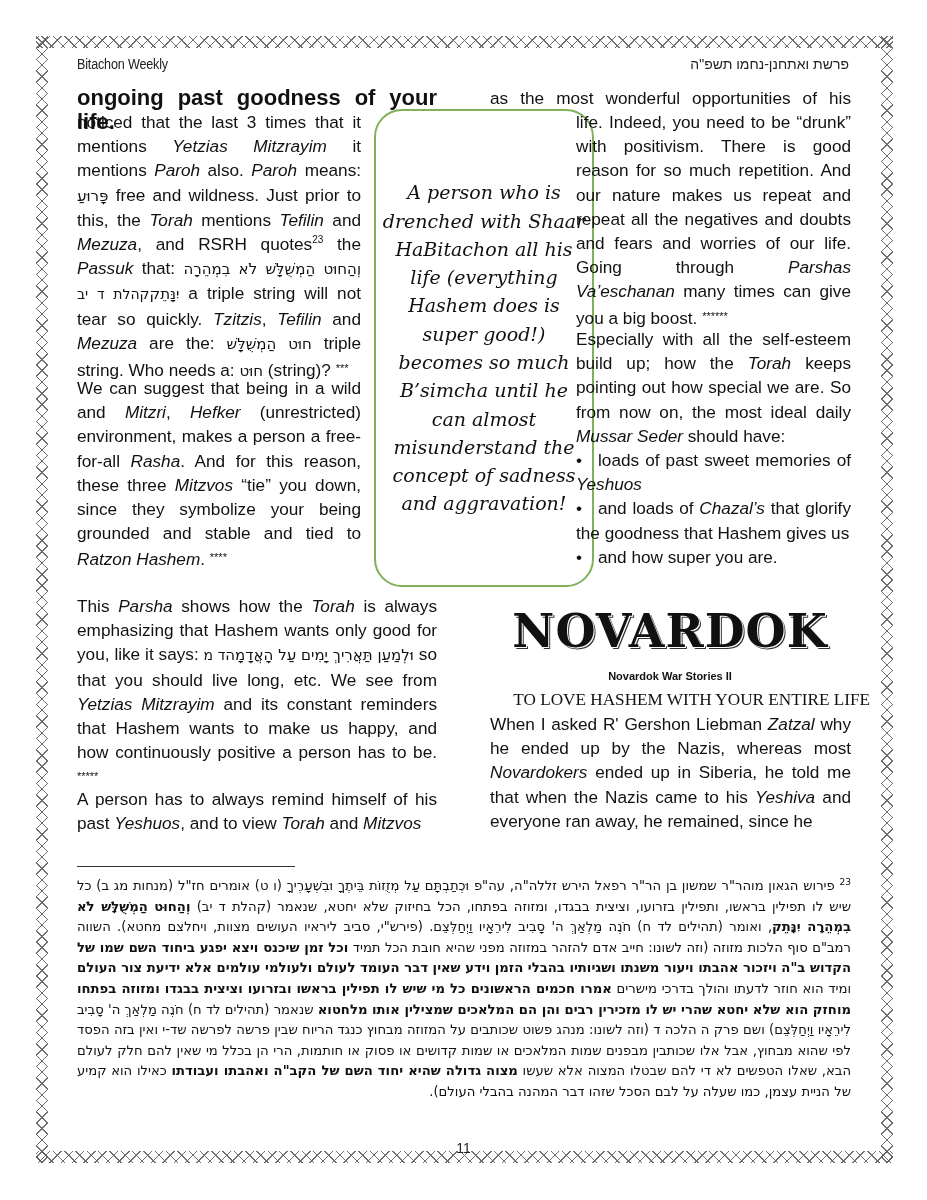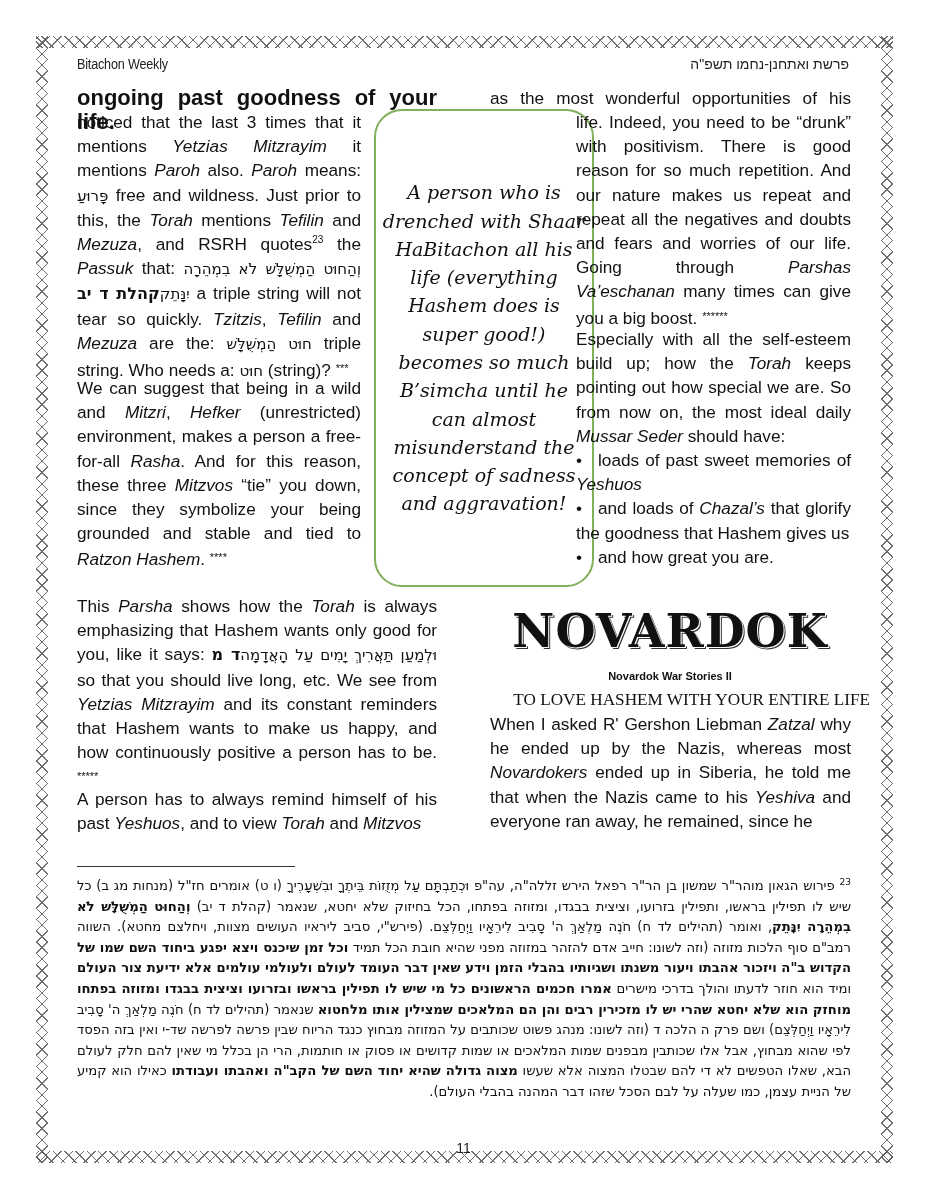--- a/index.html
+++ b/index.html
@@ -30,21 +30,21 @@
   .header-right { position: absolute; right: 78px; top: 56px; font-size: 14px; color: #222; direction: rtl; }
   .top-line-left { position: absolute; left: 77px; top: 86px; width: 360px; font-size: 22px; line-height: 24.2px; text-align: justify; text-align-last: justify; }
   .left-body { position: absolute; left: 77px; top: 110px; font-size: 17.2px; line-height: 24.2px; text-align: justify; }
   .left-narrow { width: 284px; }
   .left-wide { width: 360px; }
   .right-top { position: absolute; left: 490px; top: 86px; width: 361px; font-size: 17.2px; line-height: 24.2px; text-align: justify; text-align-last: justify; }
   .right-body { position: absolute; left: 576px; top: 110px; width: 275px; font-size: 17.2px; line-height: 24.2px; text-align: justify; }
   .bold { font-weight: bold; }
   i { font-style: italic; }
   .heb { direction: rtl; unicode-bidi: embed; font-family: "DejaVu Sans", sans-serif; font-size: 15px; }
-  .heb-small { font-size: 16px; font-weight: bold; }
+  .heb-small { font-size: 14px; }
   sup { font-size: 10px; line-height: 0; }
   .stars { font-size: 11px; vertical-align: 4px; }
 
   .pullquote {
     position: absolute; left: 374px; top: 109px; width: 220px; height: 478px;
     border: 2px solid #7fb05a; border-radius: 28px; box-sizing: border-box; background: #fff;
     display: flex; align-items: center; justify-content: center; text-align: center;
   }
   .pullquote-text { font-family: "DejaVu Serif", serif; font-style: italic; font-size: 19px; line-height: 28.3px; color: #111; padding: 0 6px; }
 
@@ -93,21 +93,21 @@
 <div class="pullquote">
   <div class="pullquote-text">A person who is drenched with Shaar HaBitachon all his life (everything Hashem does is super good!) becomes so much B’simcha until he can almost misunderstand the concept of sadness and aggravation!</div>
 </div>
 
 <div class="right-top">as the most wonderful opportunities of his</div>
 <div class="right-body" style="top:110px;">life. Indeed, you need to be “drunk” with positivism. There is good reason for so much repetition. And our nature makes us repeat and repeat all the negatives and doubts and fears and worries of our life. Going through <i>Parshas Va’eschanan</i> many times can give you a big boost.                <span class="stars">******</span></div>
 <div class="right-body" style="top:327px;">Especially with all the self-esteem build up; how the <i>Torah</i> keeps pointing out how special we are. So from now on, the most ideal daily <i>Mussar Seder</i> should have:</div>
 <ul class="right-body bullets" style="top:448px;">
   <li><span class="bullet-dot">•</span><span>loads of past sweet memories of <i>Yeshuos</i></span></li>
   <li><span class="bullet-dot">•</span><span>and loads of <i>Chazal’s</i> that glorify the goodness that Hashem gives us</span></li>
-  <li><span class="bullet-dot">•</span><span>and how great you are.</span></li>
+  <li><span class="bullet-dot">•</span><span>and how super you are.</span></li>
 </ul>
 
 <div class="novardok-logo">NOVARDOK</div>
 <div class="story-title">Novardok War Stories II</div>
 <div class="story-subtitle">TO LOVE HASHEM WITH YOUR ENTIRE LIFE</div>
 <div class="story-body">When I asked R' Gershon Liebman <i>Zatzal</i> why he ended up by the Nazis, whereas most <i>Novardokers</i> ended up in Siberia, he told me that when the Nazis came to his <i>Yeshiva</i> and everyone ran away, he remained, since he</div>
 
 <div class="footnote-rule"></div>
 <div class="footnote"><span class="fn-num">23</span><span> פירוש הגאון מוהר"ר שמשון בן הר"ר רפאל הירש זללה"ה, עה"פ וּכְתַבְתָּם עַל מְזֻזוֹת בֵּיתֶךָ וּבִשְׁעָרֶיךָ (ו ט) אומרים חז"ל (מנחות מג ב) כל שיש לו תפילין בראשו, ותפילין בזרועו, וציצית בבגדו, ומזוזה בפתחו, הכל בחיזוק שלא יחטא, שנאמר (קהלת ד יב) <b>וְהַחוּט הַמְשֻׁלָּשׁ לֹא בִמְהֵרָה יִנָּתֵק</b>, ואומר (תהילים לד ח) חֹנֶה מַלְאַךְ ה' סָבִיב לִירֵאָיו וַיְחַלְּצֵם. (פירש"י, סביב ליראיו העושים מצוות, ויחלצם מחטא). השווה רמב"ם סוף הלכות מזוזה (וזה לשונו: חייב אדם להזהר במזוזה מפני שהיא חובת הכל תמיד <b>וכל זמן שיכנס ויצא יפגע ביחוד השם שמו של הקדוש ב"ה ויזכור אהבתו ויעור משנתו ושגיותיו בהבלי הזמן וידע שאין דבר העומד לעולם ולעולמי עולמים אלא ידיעת צור העולם</b> ומיד הוא חוזר לדעתו והולך בדרכי מישרים <b>אמרו חכמים הראשונים כל מי שיש לו תפילין בראשו ובזרועו וציצית בבגדו ומזוזה בפתחו מוחזק הוא שלא יחטא שהרי יש לו מזכירין רבים והן הם המלאכים שמצילין אותו מלחטוא</b> שנאמר (תהילים לד ח) חֹנֶה מַלְאַךְ ה' סָבִיב לִירֵאָיו וַיְחַלְּצֵם) ושם פרק ה הלכה ד (וזה לשונו: מנהג פשוט שכותבים על המזוזה מבחוץ כנגד הריוח שבין פרשה לפרשה שד-י ואין בזה הפסד לפי שהוא מבחוץ, אבל אלו שכותבין מבפנים שמות המלאכים או שמות קדושים או פסוק או חותמות, הרי הן בכלל מי שאין להם חלק לעולם הבא, שאלו הטפשים לא די להם שבטלו המצוה אלא שעשו <b>מצוה גדולה שהיא יחוד השם של הקב"ה ואהבתו ועבודתו</b> כאילו הוא קמיע של הניית עצמן, כמו שעלה על לבם הסכל שזהו דבר המהנה בהבלי העולם).</span></div>
 

